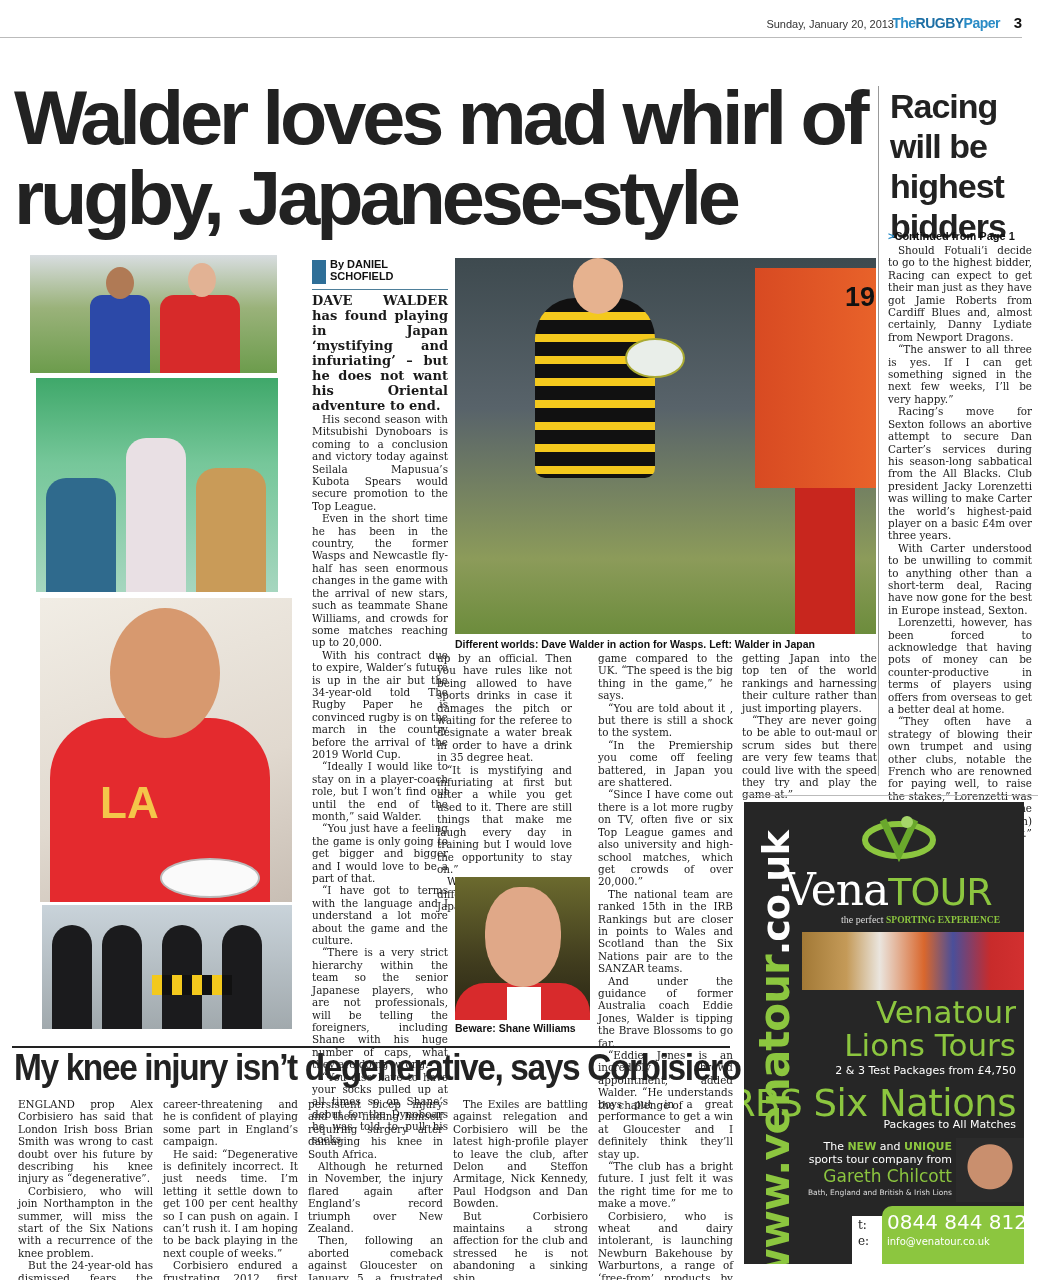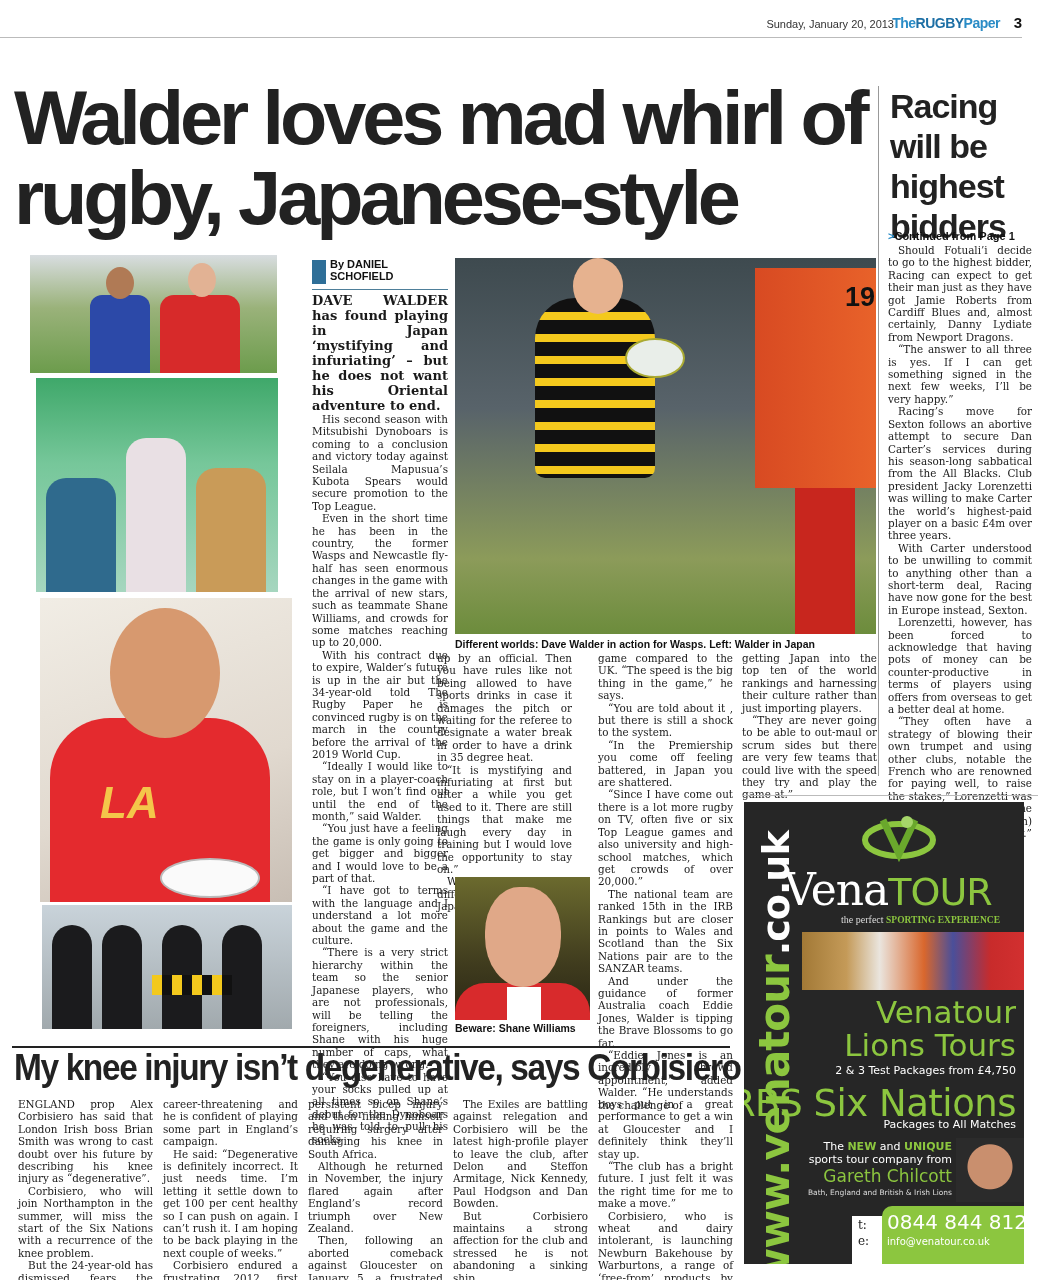--- a/index.html
+++ b/index.html
@@ -38,21 +38,21 @@
   .ph1 .shirt2 { position:absolute; left:130px; top:40px; width:80px; height:78px; background:#d72a2a; border-radius:14px 14px 0 0; }
   .ph1 .head1 { position:absolute; left:76px; top:12px; width:28px; height:32px; border-radius:50%; background:#b07a55; }
   .ph1 .head2 { position:absolute; left:158px; top:8px; width:30px; height:34px; border-radius:50%; background:#e2b294; }
   .ph2 { left: 36px; top: 378px; width: 242px; height: 214px; background: linear-gradient(180deg,#3fa86a 0%,#76c79a 40%,#a6d6bf 100%); }
   .ph2 .p1 { position:absolute; left:10px; top:100px; width:70px; height:114px; background:#2f6a8d; border-radius:20px 20px 0 0; }
   .ph2 .p2 { position:absolute; left:90px; top:60px; width:60px; height:154px; background:#e9e0e4; border-radius:20px 20px 0 0; }
   .ph2 .p3 { position:absolute; left:160px; top:90px; width:70px; height:124px; background:#c99b58; border-radius:20px 20px 0 0; }
   .ph3 { left: 40px; top: 598px; width: 252px; height: 304px; background: linear-gradient(160deg,#f1ede5 0%,#e1d9cf 60%,#c8beb4 100%); }
   .ph3 .face { position:absolute; left:70px; top:10px; width:110px; height:130px; border-radius:50%; background:#d7996f; }
   .ph3 .tee { position:absolute; left:10px; top:120px; width:220px; height:184px; background:#e42a2e; border-radius:60px 60px 0 0; }
-  .ph3 .la { position:absolute; left:60px; top:180px; font-family:"Liberation Sans",sans-serif; font-weight:bold; font-size:44px; color:#f4c64a;font-style:italic; }
+  .ph3 .la { position:absolute; left:60px; top:180px; font-family:"Liberation Sans",sans-serif; font-weight:bold; font-size:44px; color:#f4c64a; }
   .ph3 .plate { position:absolute; left:120px; top:260px; width:100px; height:40px; border-radius:50%; background:#fafafa; border:2px solid #bbb; }
   .ph4 { left: 42px; top: 905px; width: 250px; height: 124px; background: linear-gradient(180deg,#c9d3da 0%,#a1a9ad 100%); }
   .ph4 .g { position:absolute; top:20px; width:40px; height:104px; background:#1b1b1d; border-radius:20px 20px 0 0; }
   .ph4 .scarf { position:absolute; left:110px; top:70px; width:80px; height:20px; background:repeating-linear-gradient(90deg,#f3c91d 0 10px,#111 10px 20px); }
 
   .main-photo { left: 455px; top: 258px; width: 421px; height: 376px; background: linear-gradient(180deg,#3e4a4f 0%,#58636a 40%,#8c9b5a 80%,#6c8c3c 100%); }
   .main-photo .wasp { position:absolute; left:80px; top:40px; width:120px; height:180px; background:repeating-linear-gradient(180deg,#111 0 14px,#f4c91d 14px 22px); border-radius:40px 40px 10px 10px; }
   .main-photo .whead { position:absolute; left:118px; top:0px; width:50px; height:56px; border-radius:50%; background:#e6b28f; }
   .main-photo .ball { position:absolute; left:170px; top:80px; width:60px; height:40px; border-radius:50%; background:#e9eee9; border:2px solid #aa3; }
   .main-photo .red { position:absolute; left:300px; top:10px; width:121px; height:220px; background:linear-gradient(90deg,#d84a22,#e8622a); }

